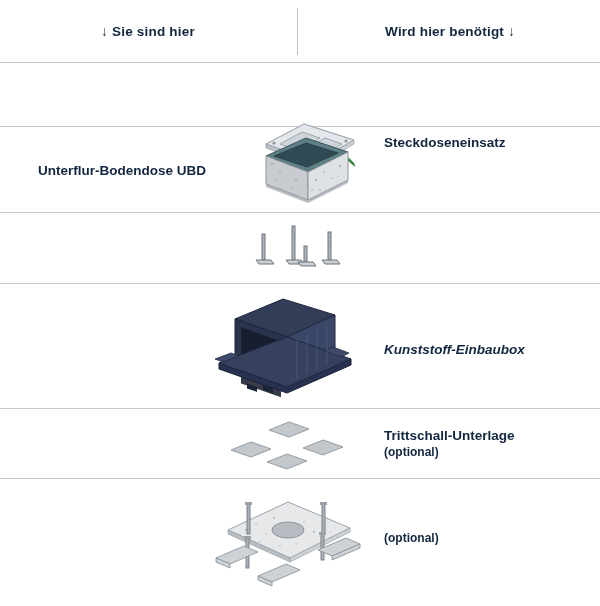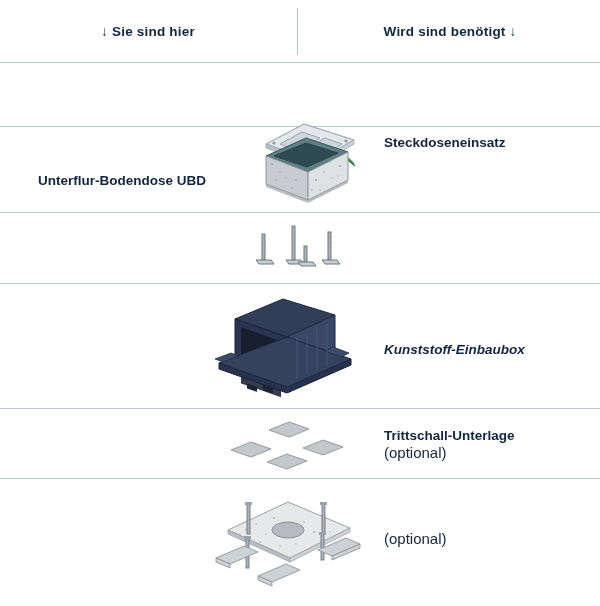--- a/index.html
+++ b/index.html
@@ -82,38 +82,38 @@
   .row-title.right-col {
     left: 384px;
     text-align: left;
   }
   .row-title.left-col {
     left: 38px;
     text-align: left;
   }
   .row-title .sub {
     display: block;
-    font-size: 15px;
-    font-weight: normal;
+    font-size: 12px;
+    font-weight: bold;
   }
 
   .art {
     position: absolute;
   }
   svg { display: block; overflow: visible; }
 </style>
 </head>
 <body>
 
 <div id="sheet">
 
   <div class="header">
     <div class="header-label left">↓ Sie sind hier</div>
     <div class="divider-vert"></div>
-    <div class="header-label right">Wird sind benötigt ↓</div>
+    <div class="header-label right">Wird hier benötigt ↓</div>
   </div>
 
   <div class="hline" style="top:62px;"></div>
   <div class="hline" style="top:126px;"></div>
   <div class="hline" style="top:212px;"></div>
   <div class="hline" style="top:283px;"></div>
   <div class="hline" style="top:408px;"></div>
   <div class="hline" style="top:478px;"></div>
 
   <div class="row" style="top:62px;height:64px;margin-top:48px;">
@@ -166,21 +166,21 @@
             <circle cx="88" cy="32" r="0.9"></circle>
           <circle cx="68" cy="56" r="0.7"></circle>
             <circle cx="78" cy="28" r="0.6"></circle>
           <circle cx="60" cy="56" r="0.8"></circle>
             <circle cx="86" cy="42" r="0.6"></circle>
         </g>
 
         <polygon points="14,50 56,66 96,46 96,49 56,69 14,53" fill="#9aa1a8" opacity="0.7"></polygon>
       </svg>
     </div>
-    <div class="row-title left-col" style="top:46px;">
+    <div class="row-title left-col" style="top:36px;">
       <span>Unterflur-Bodendose UBD</span>
     </div>
   </div>
 
   <div class="row" style="top:212px;height:71px;">
     <div class="art" style="left:248px;top:12px;">
       <svg width="104" height="50" viewBox="0 0 104 50">
         <g stroke="#6f767e" stroke-width="1" fill="#b5bbc1">
 
           <rect x="14" y="10" width="3" height="26" fill="#aeb4ba"></rect>

